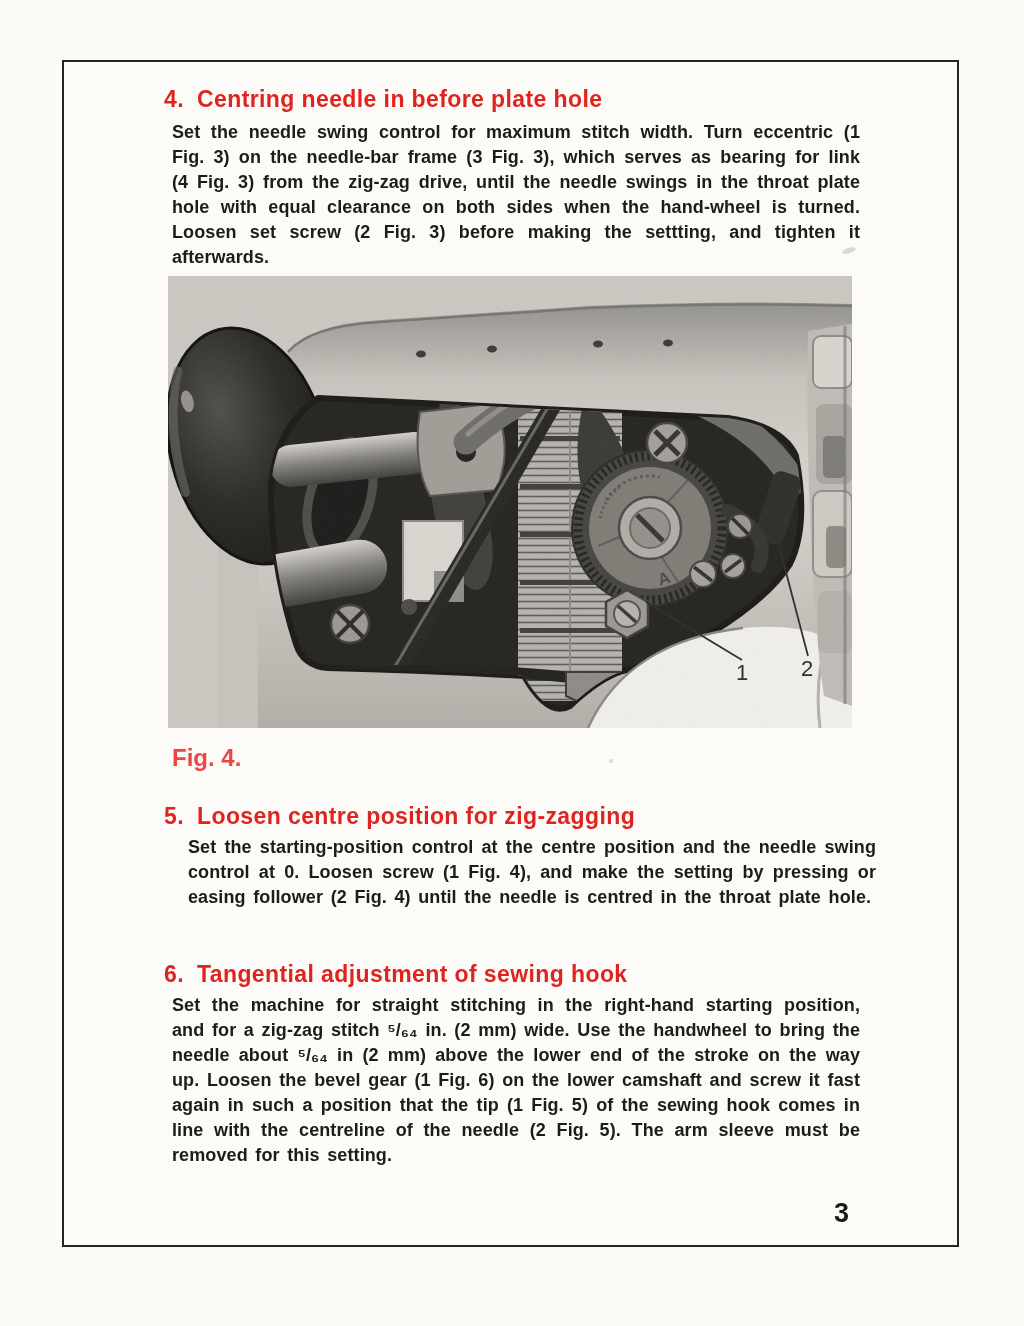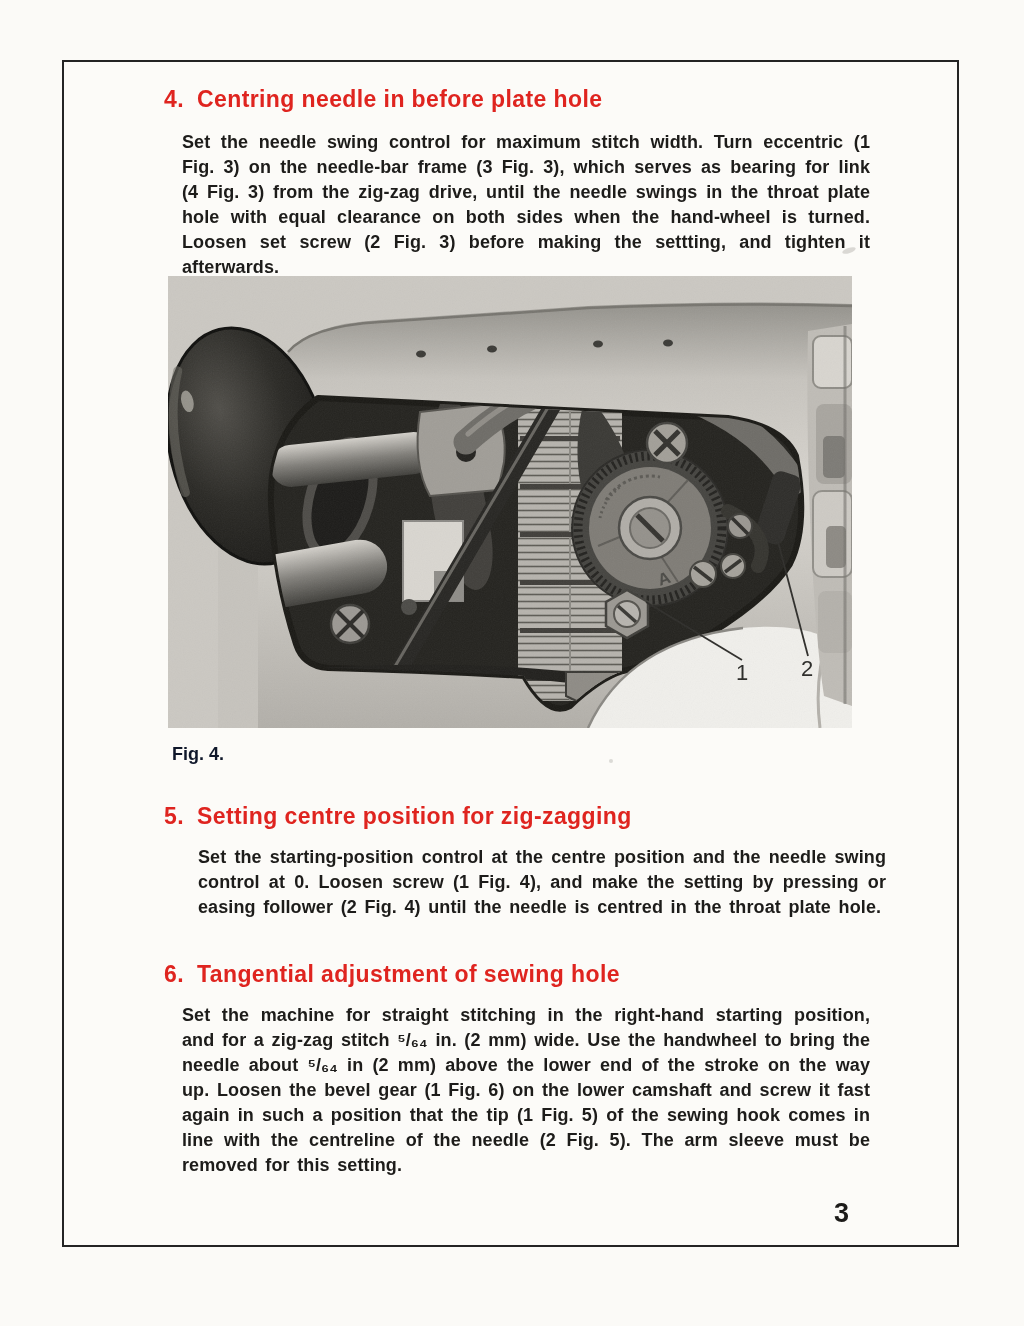--- a/index.html
+++ b/index.html
@@ -10,24 +10,24 @@
   }
   .frame{
     position:absolute;left:62px;top:60px;width:893px;height:1183px;
     border:2px solid #242424;background:#fcfbf8;
   }
   .abs{position:absolute;}
   .heading{display:flex;align-items:baseline;color:#df241f;
     font-weight:bold;font-size:23px;letter-spacing:.4px;line-height:26px;}
   .hnum{min-width:33px;}
   .para{
-    margin:10px;width:688px;font-size:18px;line-height:25px;font-weight:600;
+    margin:0;width:688px;font-size:18px;line-height:25px;font-weight:600;
     color:#1d1c1a;text-align:justify;letter-spacing:.1px;word-spacing:2.5px;
   }
-  .caption{font-size:18px;font-weight:600;color:#0f172a;}
+  .caption{font-size:24px;font-weight:600;color:#ef4444;}
   .pagenum{font-size:27px;font-weight:600;color:#1c1b19;}
   .smudge{width:14px;height:5px;background:#9a9792;border-radius:50%;
     opacity:.35;transform:rotate(-18deg);}
   .speck{width:4px;height:4px;background:#8f8d88;border-radius:50%;opacity:.3;}
   figure{margin:0;}
 </style>
 </head>
 <body>
 
 <div class="frame">
@@ -194,27 +194,27 @@
       <text x="633" y="400" font-size="22" fill="#2a2a27">2</text>
 
       <rect x="0" y="0" width="684" height="452" filter="url(#grain)" opacity="0.07"></rect>
     </svg>
   </figure>
 
   <div class="abs caption" style="left:108px;top:682px;">Fig. 4.</div>
 
   <div class="abs heading" style="left:100px;top:741px;">
     <span class="hnum">5.</span>
-    <span>Setting centre position for zig-zagging</span>
+    <span>Loosen centre position for zig-zagging</span>
   </div>
   <p class="abs para" style="left:124px;top:773px;">Set the starting-position control at the centre position and the needle swing control at 0. Loosen screw (1 Fig. 4), and make the setting by pressing or easing follower (2 Fig. 4) until the needle is centred in the throat plate hole.</p>
 
   <div class="abs heading" style="left:100px;top:899px;">
     <span class="hnum">6.</span>
-    <span>Tangential adjustment of sewing hole</span>
+    <span>Tangential adjustment of sewing hook</span>
   </div>
   <p class="abs para" style="left:108px;top:931px;">Set the machine for straight stitching in the right-hand starting position, and for a zig-zag stitch ⁵/₆₄ in. (2 mm) wide. Use the handwheel to bring the needle about ⁵/₆₄ in (2 mm) above the lower end of the stroke on the way up. Loosen the bevel gear (1 Fig. 6) on the lower camshaft and screw it fast again in such a position that the tip (1 Fig. 5) of the sewing hook comes in line with the centreline of the needle (2 Fig. 5). The arm sleeve must be removed for this setting.</p>
 
   <div class="abs pagenum" style="left:770px;top:1136px;">3</div>
 
   <div class="abs smudge" style="left:778px;top:186px;"></div>
   <div class="abs speck" style="left:545px;top:697px;"></div>
 </div>
 
 </body></html>

